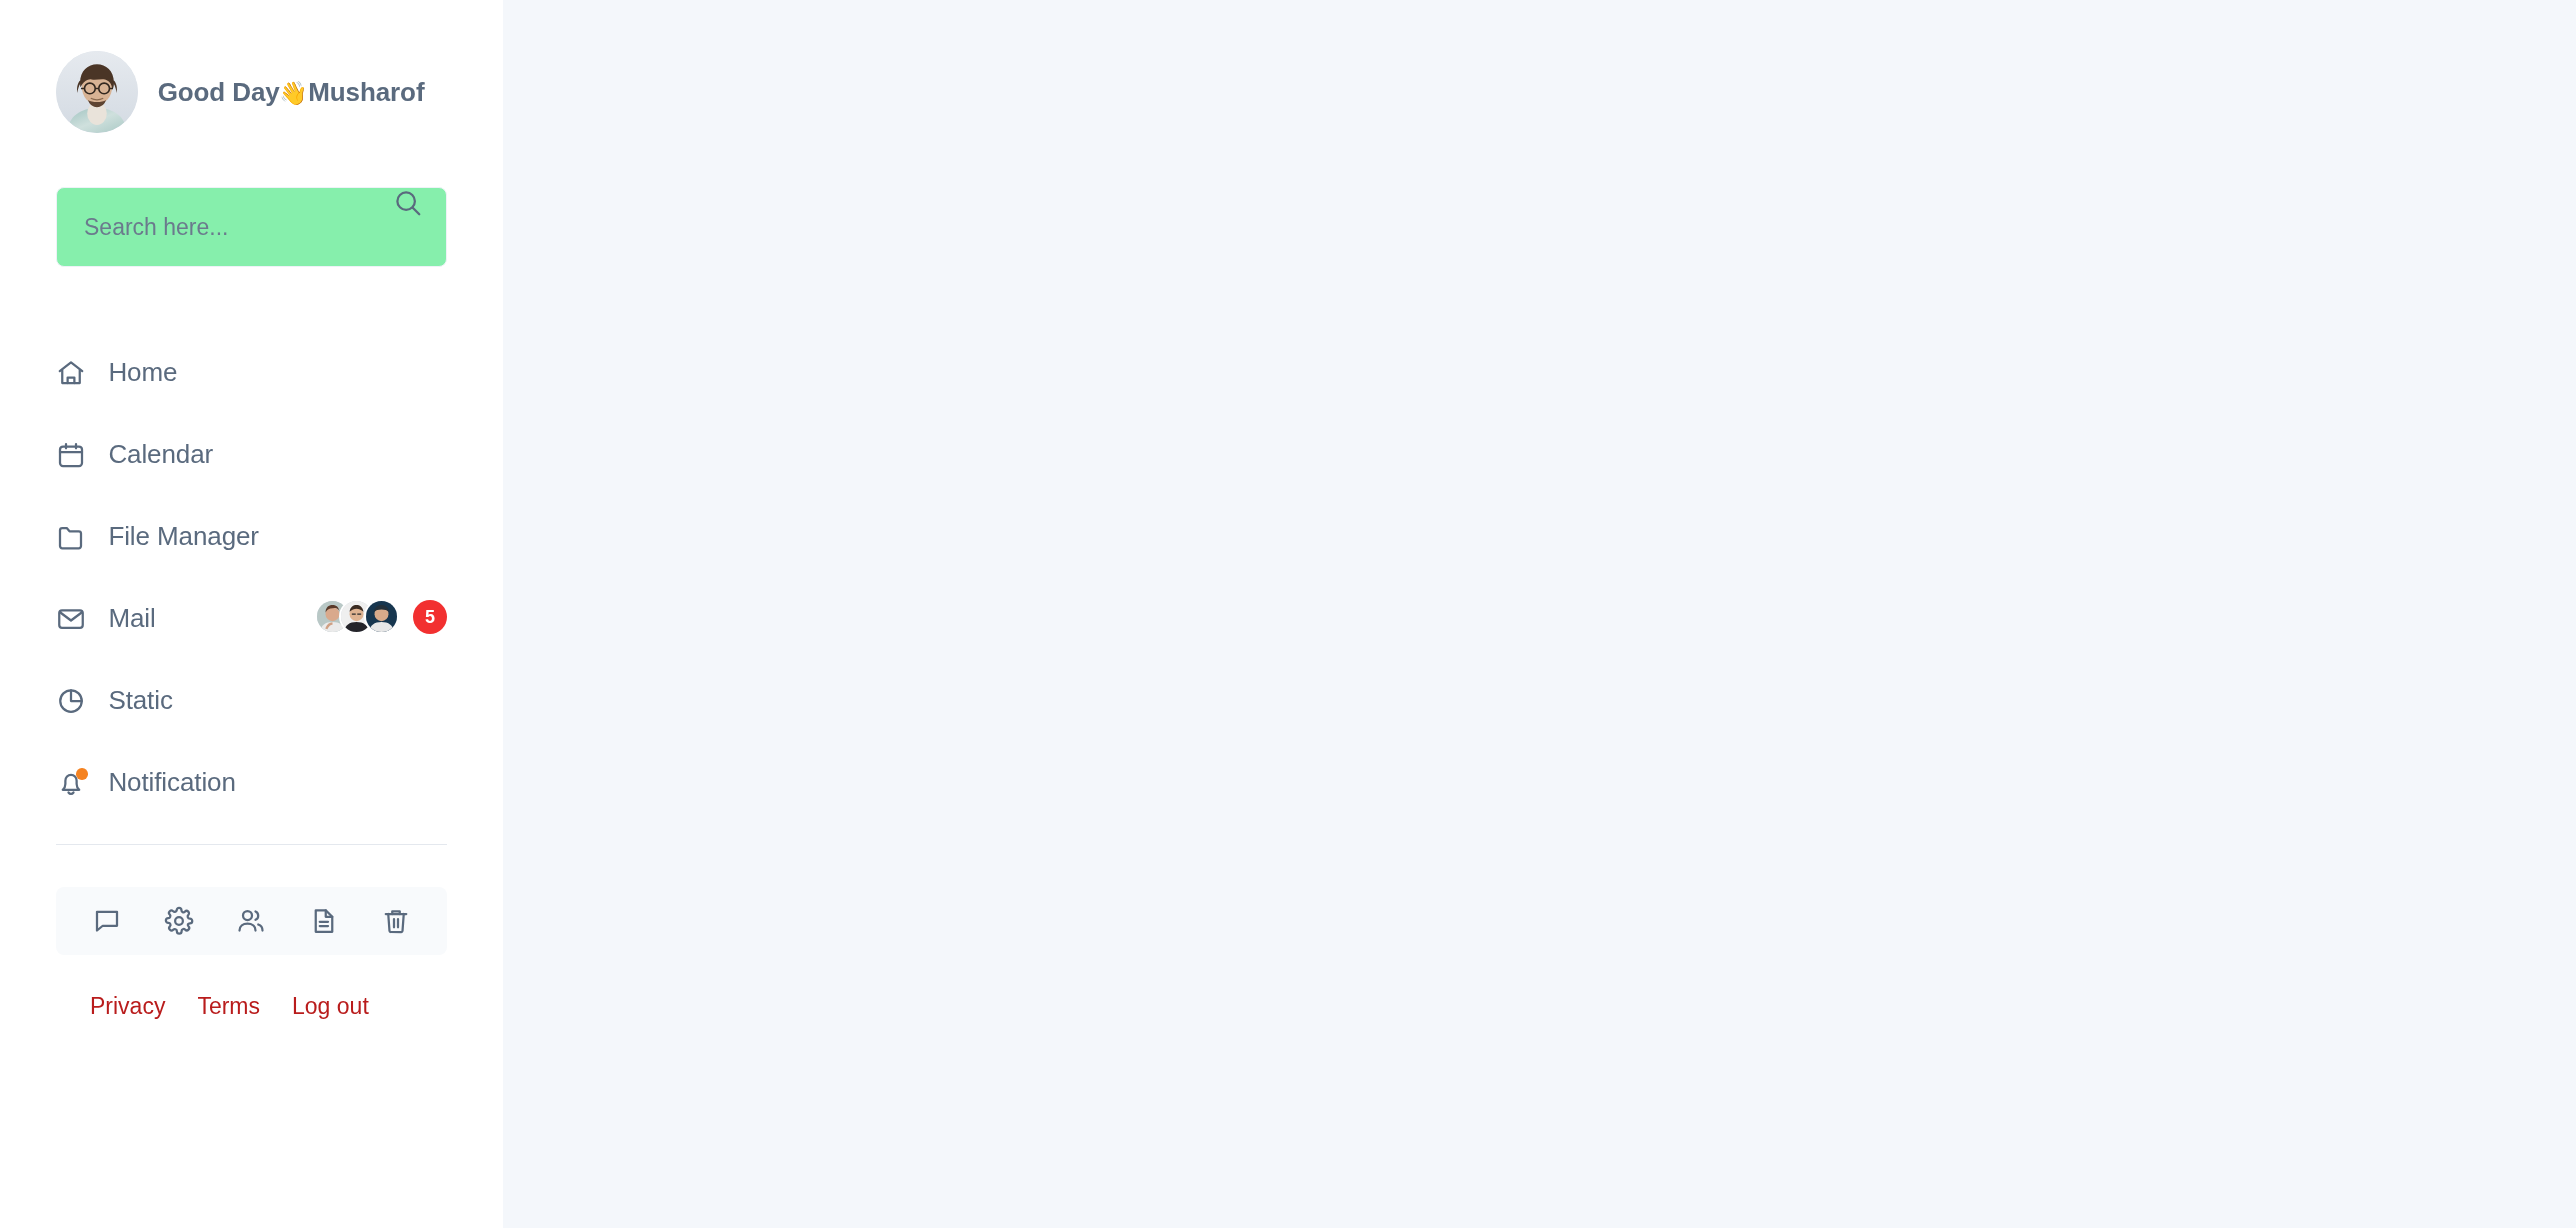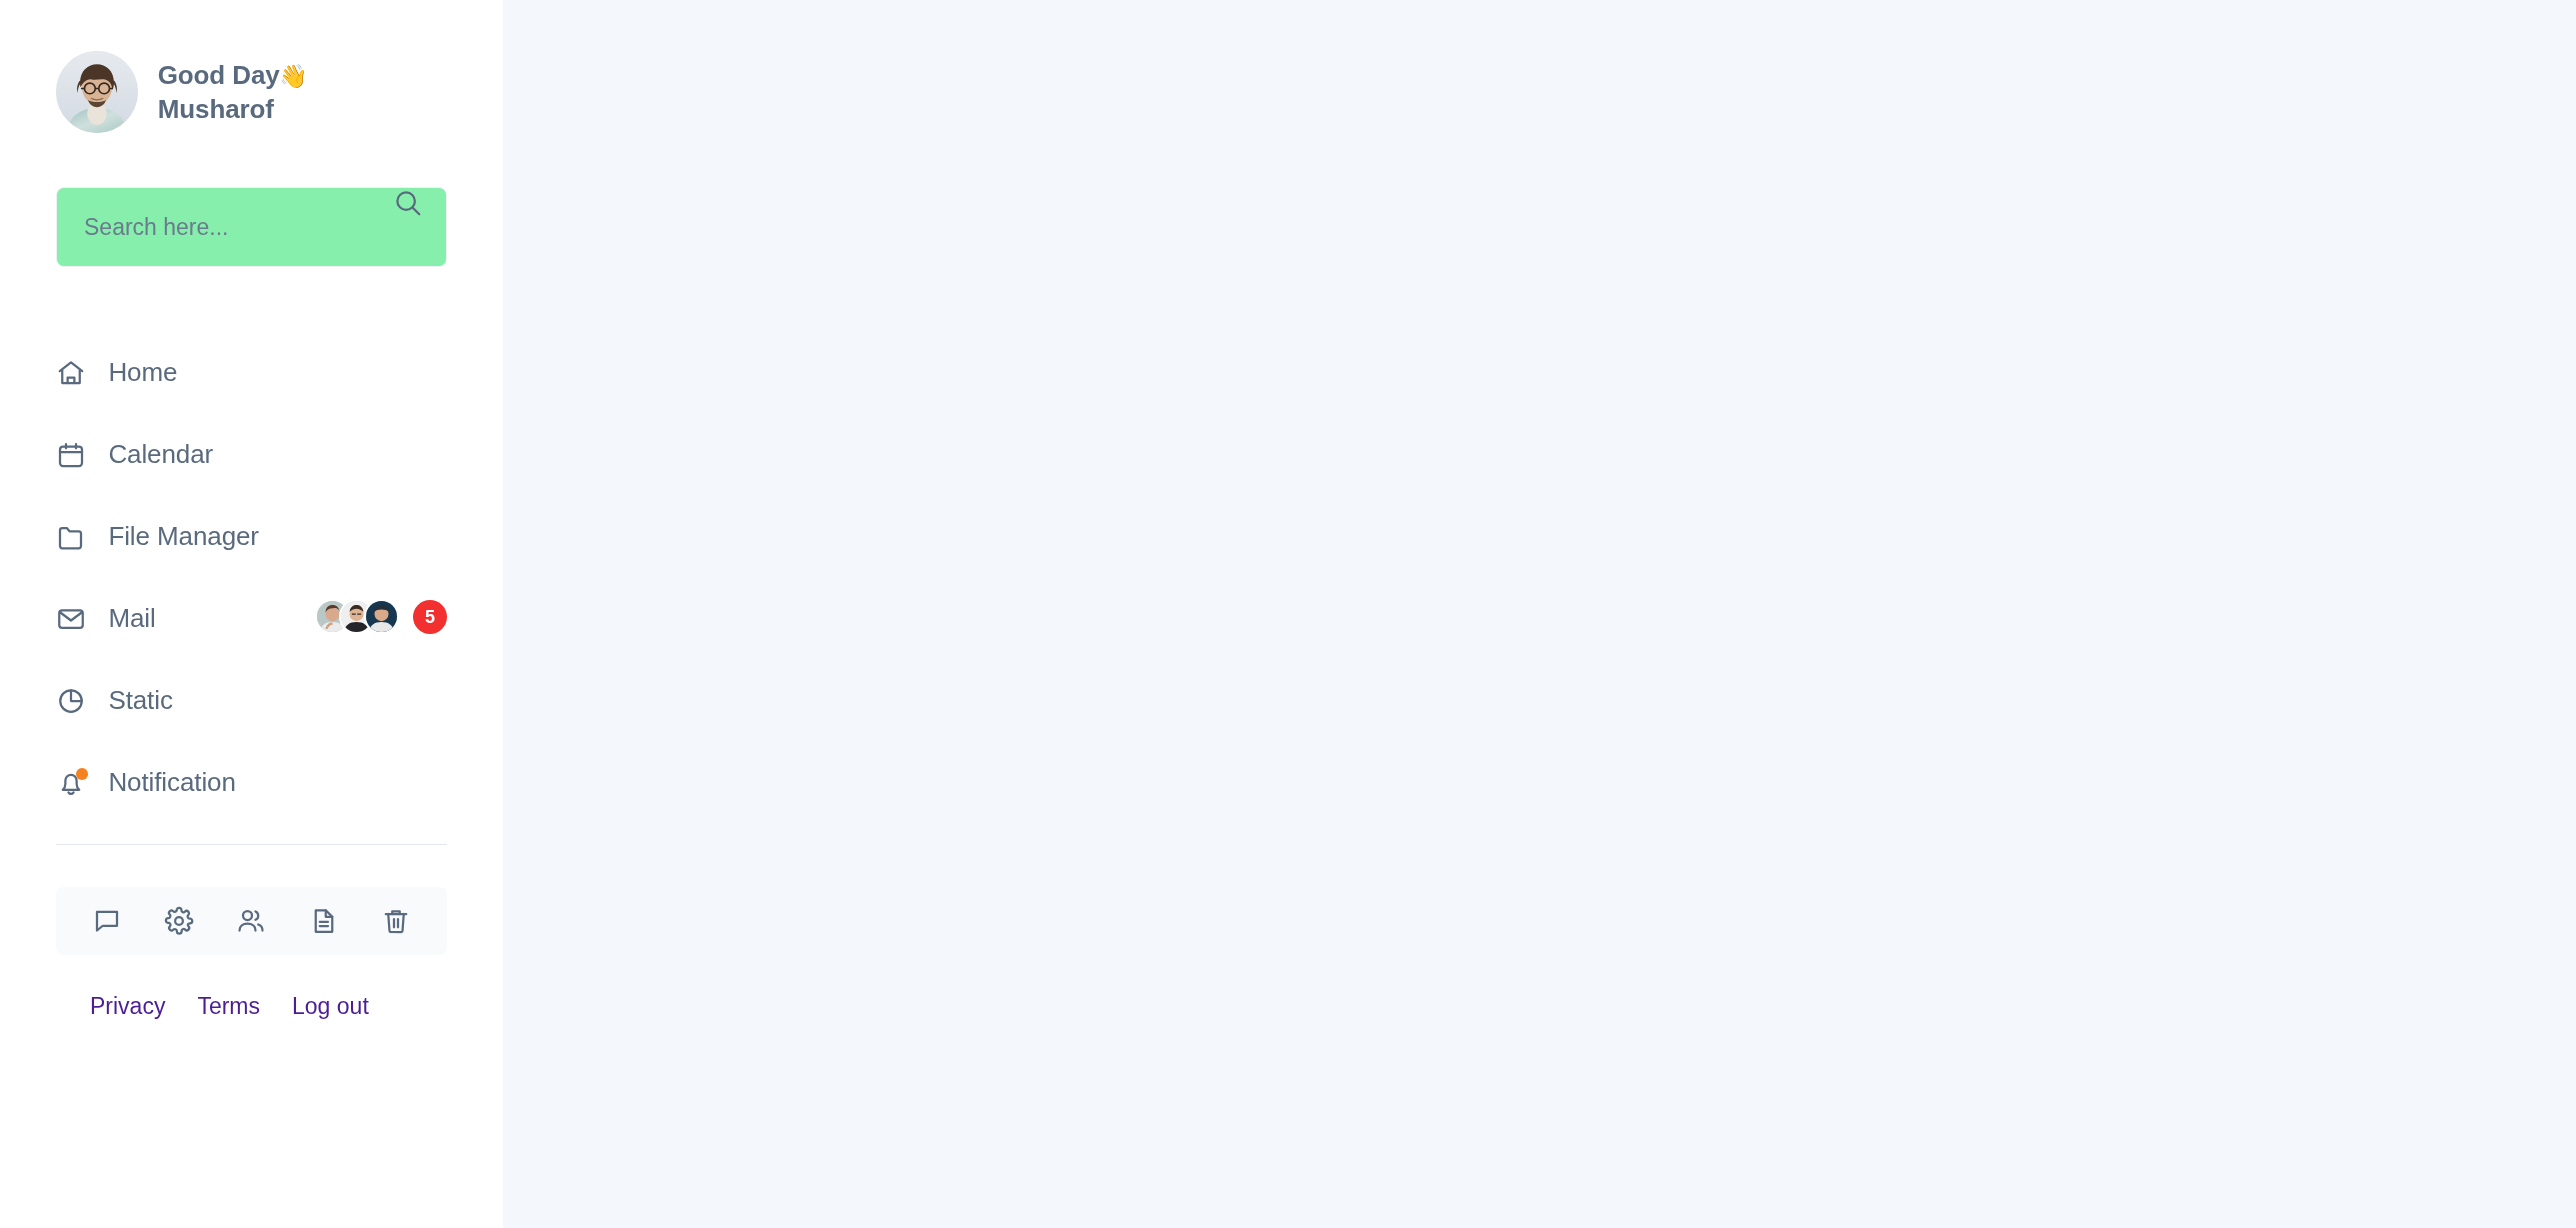--- a/index.html
+++ b/index.html
@@ -48,21 +48,21 @@
     border-radius: 50%;
     flex: 0 0 82px;
     overflow: hidden;
     background: #dde3ea;
     position: relative;
   }
   .avatar svg { display: block; width: 82px; height: 82px; }
 
   .greeting {
     display: flex;
-    flex-direction: column;
+    flex-direction: row;
     justify-content: flex-end;
     line-height: 1.32;
   }
   .greeting-line {
     font-size: 26px;
     color: #5a6a7e;
     font-weight: 700;
     white-space: nowrap;
     letter-spacing: -0.1px;
   }
@@ -203,21 +203,21 @@
   .footer-links {
     margin-top: 38px;
     display: flex;
     align-items: center;
     gap: 32px;
     padding-left: 34px;
     box-sizing: border-box;
   }
   .footer-link {
     font-size: 23px;
-    color: #4c1d95;
+    color: #b91c1c;
     font-weight: 500;
     cursor: pointer;
     white-space: nowrap;
     text-decoration: none;
   }
 
   
   .main {
     flex: 1;
     height: 1229px;

